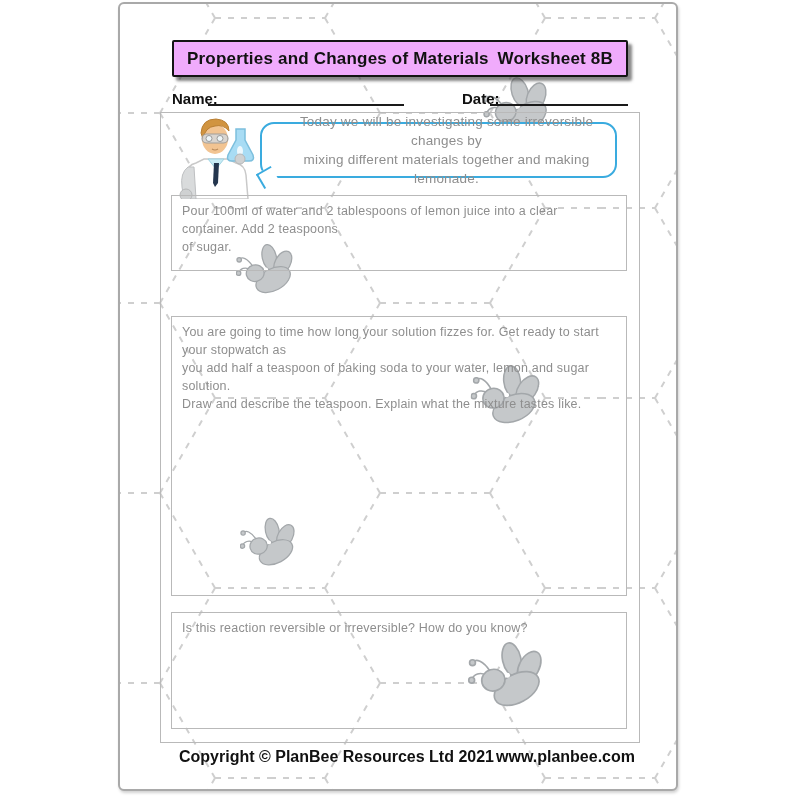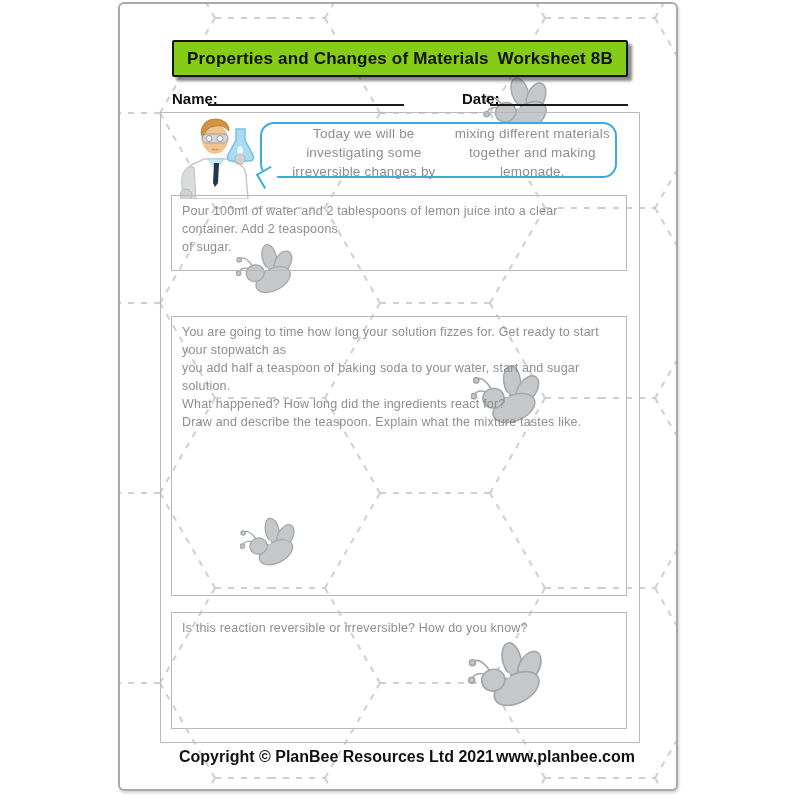--- a/index.html
+++ b/index.html
@@ -10,42 +10,42 @@
   .card{
     position:absolute;left:118px;top:2px;width:560px;height:789px;
     background:#ffffff;border:2px solid #a9a9a9;border-radius:6px;
     box-shadow:1px 2px 3px rgba(0,0,0,0.18);
     overflow:hidden;box-sizing:border-box;
   }
   .hexbg{position:absolute;left:0;top:0;width:556px;height:785px;z-index:0;}
   .bee{position:absolute;z-index:1;}
   .header-box{
     position:absolute;left:52px;top:36px;width:456px;height:37px;z-index:2;
-    background:#84cc16;border:2.5px solid #141414;border-radius:2px;
+    background:#f0abfc;border:2.5px solid #141414;border-radius:2px;
     box-shadow:4px 4px 3px rgba(70,70,70,0.65);
     display:flex;align-items:center;justify-content:space-between;
     padding:0 13px;box-sizing:border-box;
   }
   .header-box .ttl{font-weight:bold;font-size:17px;color:#111;letter-spacing:0.2px;}
   .field-row{position:absolute;left:52px;top:86px;width:456px;height:20px;z-index:2;font-weight:bold;font-size:15px;color:#111;text-align:right;}
   .field-label{position:absolute;top:0;}
   .lbl-name{left:0;}
   .lbl-date{left:290px;}
   .field-line{position:absolute;top:14px;border-bottom:2px solid #1a1a1a;}
   .line-name{left:36px;width:196px;}
   .line-date{left:318px;width:138px;}
   .main-box{
     position:absolute;left:40px;top:108px;width:480px;height:631px;z-index:2;
     border:1.5px solid #b9b9b9;box-sizing:border-box;background:transparent;
   }
   .scientist{position:absolute;left:13px;top:2px;width:93px;height:84px;}
   .bubble{
     position:absolute;left:99px;top:9px;width:357px;height:56px;
     background:#ffffff;border:2.5px solid #3aabdf;border-radius:14px;
-    box-sizing:border-box;display:flex;flex-direction:row;justify-content:center;
+    box-sizing:border-box;display:flex;flex-direction:column;justify-content:center;
     text-align:center;font-size:13.5px;line-height:19px;color:#8e8e8e;letter-spacing:0.2px;padding-left:16px;
   }
   .bubble-tail{
     position:absolute;left:-3px;bottom:-10px;width:15px;height:15px;background:#ffffff;
     border-left:2.5px solid #3aabdf;border-bottom:2.5px solid #3aabdf;
     transform:rotate(60deg);
   }
   .qbox{
     position:absolute;left:10px;width:456px;
     border:1.5px solid #b9b9b9;box-sizing:border-box;background:transparent;
@@ -140,22 +140,21 @@
       <div>mixing different materials together and making lemonade.</div>
     </div>
 
     <div class="qbox qbox1">
       <p>Pour 100ml of water and 2 tablespoons of lemon juice into a clear container. Add 2 teaspoons</p>
       <p>of sugar.</p>
     </div>
 
     <div class="qbox qbox2">
       <p>You are going to time how long your solution fizzes for. Get ready to start your stopwatch as</p>
-      <p>you add half a teaspoon of baking soda to your water, start and sugar solution.</p>
-      <p>What happened? How long did the ingredients react for?</p>
+      <p>you add half a teaspoon of baking soda to your water, lemon and sugar solution.</p>
       <p>Draw and describe the teaspoon. Explain what the mixture tastes like.</p>
     </div>
 
     <div class="qbox qbox3">
       <p>Is this reaction reversible or irreversible? How do you know?</p>
     </div>
 
   </div>
 
   <div class="footer">

